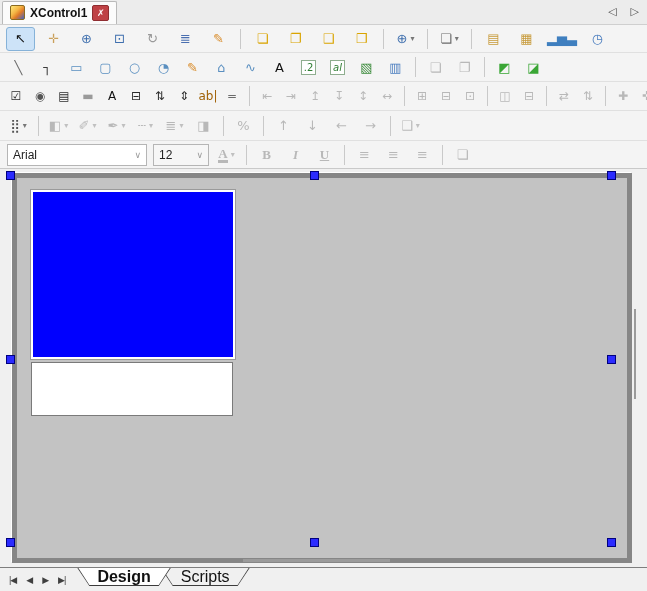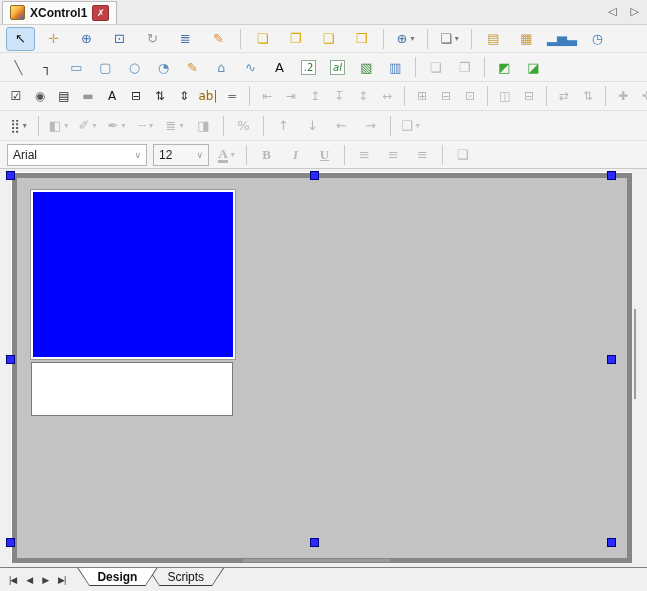--- a/index.html
+++ b/index.html
@@ -70,21 +70,21 @@
   .navgrp{display:flex;align-items:center;height:100%;padding:0 4px 0 5px;gap:2px;}
   .navbtn{color:#3f3f3f;font-size:9px;padding:2px 4px;cursor:default;letter-spacing:-1px;}
   .sheettabs{display:flex;align-items:flex-start;margin-left:14px;}
   .sheet-tab{position:relative;height:18px;padding:0 20px;margin-left:-10px;background:#3c3c3c;
              clip-path:polygon(0 0,100% 0,calc(100% - 12px) 100%,12px 100%);
              display:flex;align-items:center;justify-content:center;cursor:default;}
   .sheet-tab::before{content:"";position:absolute;left:1px;right:1px;top:0;bottom:1px;background:#f0f0f0;
              clip-path:polygon(0 0,100% 0,calc(100% - 11px) 100%,11px 100%);}
   .sheet-tab.active{z-index:2;}
   .sheet-tab.active::before{background:#ffffff;}
-  .sheet-tab .lbl{position:relative;z-index:1;font-size:12px;color:#111;white-space:nowrap;}
+  .sheet-tab .lbl{position:relative;z-index:1;font-size:16px;color:#111;white-space:nowrap;}
   .sheet-tab.active .lbl{font-weight:bold;}
 </style>
 </head>
 <body>
 
 <div class="app">
 
   <div class="tabbar">
     <div class="doc-tab">
       <span class="comp-icon"></span>

